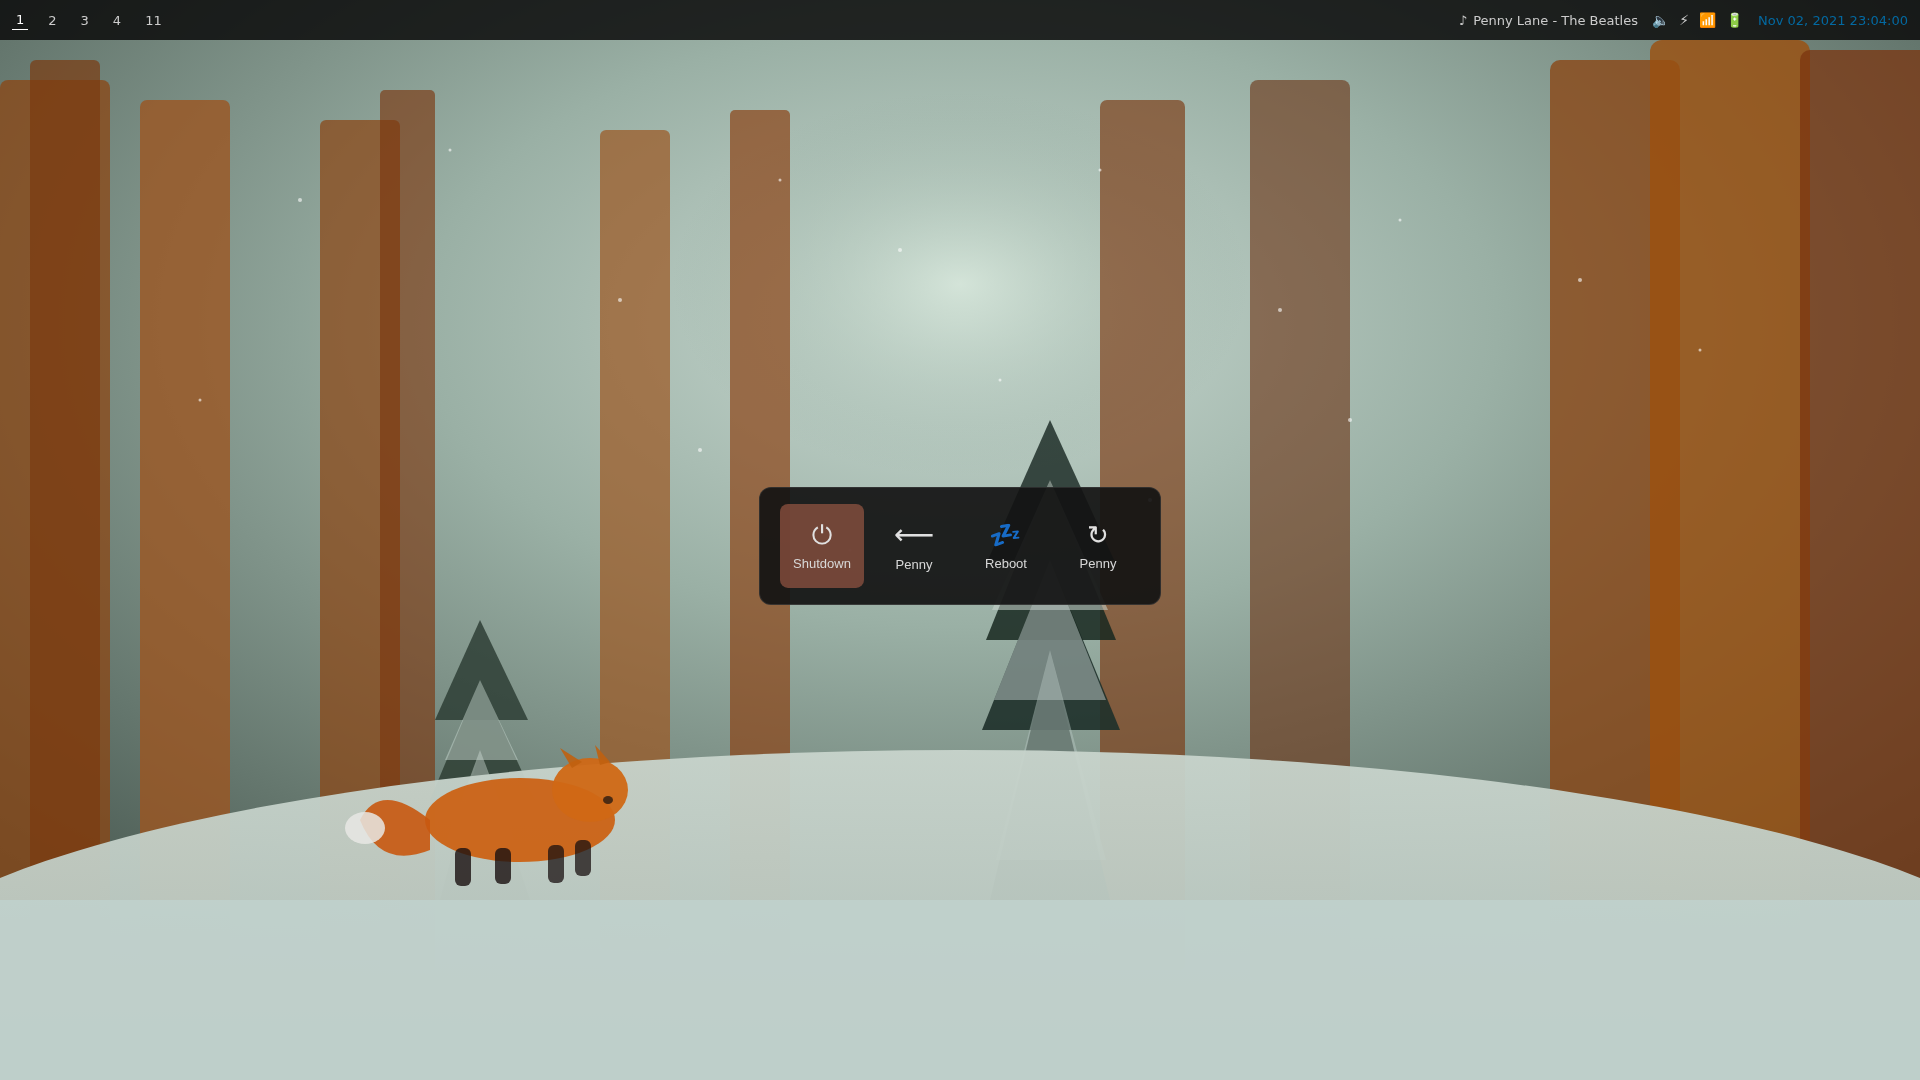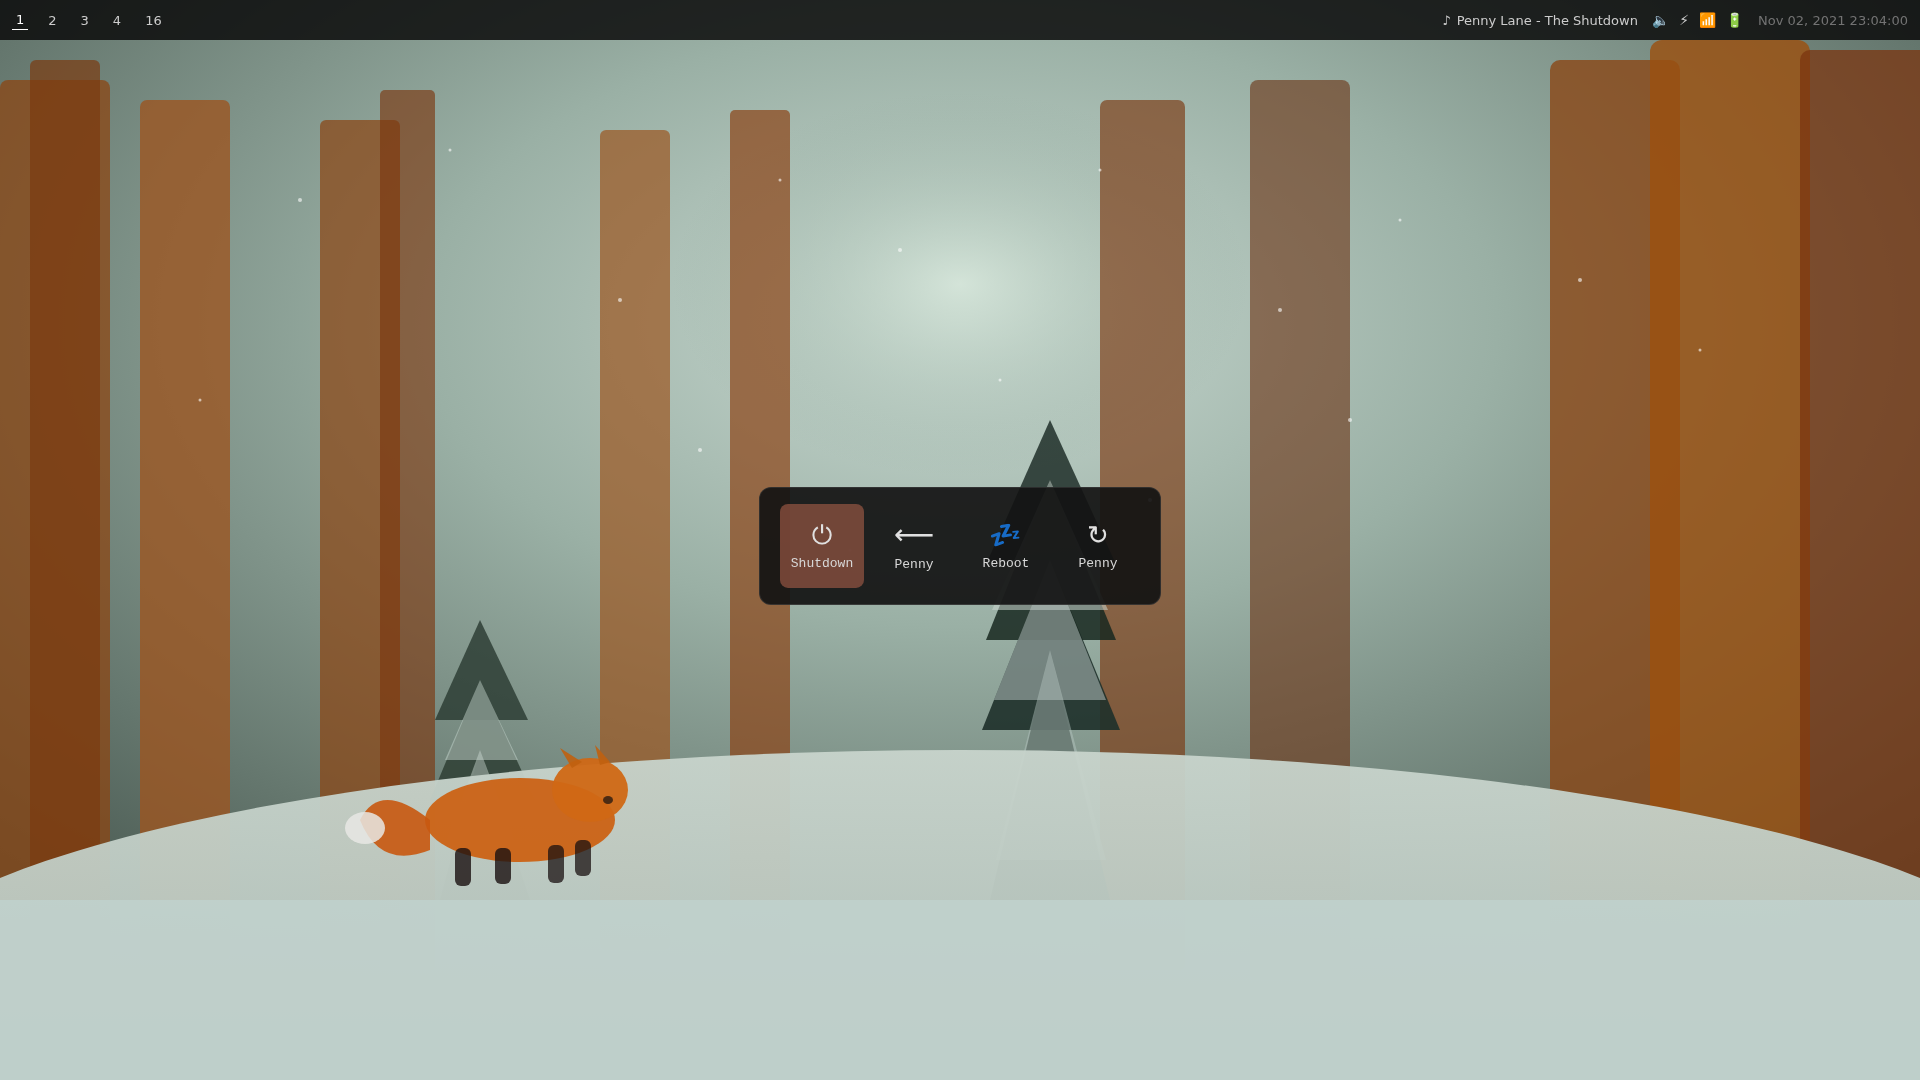--- a/index.html
+++ b/index.html
@@ -71,21 +71,21 @@
       align-items: center;
       gap: 10px;
     }
 
     .tray-icon {
       color: #cccccc;
       font-size: 14px;
     }
 
     #datetime {
-      color: #737373;
+      color: #0369a1;
       font-size: 13px;
     }
 
     
     #power-menu {
       position: absolute;
       top: 50%;
       left: 50%;
       transform: translate(-50%, -45%);
       background: rgba(18, 18, 18, 0.92);
@@ -118,21 +118,21 @@
     }
 
     .power-btn-icon {
       font-size: 26px;
       line-height: 1;
     }
 
     .power-btn-label {
       font-size: 13px;
       color: #d8d8d8;
-      font-family: Liberation Mono, monospace;
+      font-family: Liberation Sans, sans-serif;
     }
   </style>
 </head>
 <body>
 
 <svg id="scene-svg" viewBox="0 0 1920 1080" xmlns="http://www.w3.org/2000/svg" preserveAspectRatio="xMidYMid slice">
   <defs>
     <radialGradient id="skyGrad" cx="50%" cy="30%" r="70%">
       <stop offset="0%" stop-color="#c8d8d0"></stop>
       <stop offset="40%" stop-color="#9ab0a5"></stop>
@@ -232,27 +232,27 @@
     <circle cx="1150" cy="500" r="2"></circle>
   </g>
 </svg>
 
 <div id="topbar">
   <div id="workspaces">
     <span class="workspace-item active">1</span>
     <span class="workspace-item">2</span>
     <span class="workspace-item">3</span>
     <span class="workspace-item">4</span>
-    <span class="workspace-item">16</span>
+    <span class="workspace-item">11</span>
   </div>
 
   <div id="topbar-right">
     <div class="music-info">
       <span>♪</span>
-      <span>Penny Lane - The Shutdown</span>
+      <span>Penny Lane - The Beatles</span>
     </div>
     <div class="tray-icons">
       <span class="tray-icon">🔈</span>
       <span class="tray-icon">⚡</span>
       <span class="tray-icon">📶</span>
       <span class="tray-icon">🔋</span>
     </div>
     <span id="datetime">Nov 02, 2021  23:04:00</span>
   </div>
 </div>

